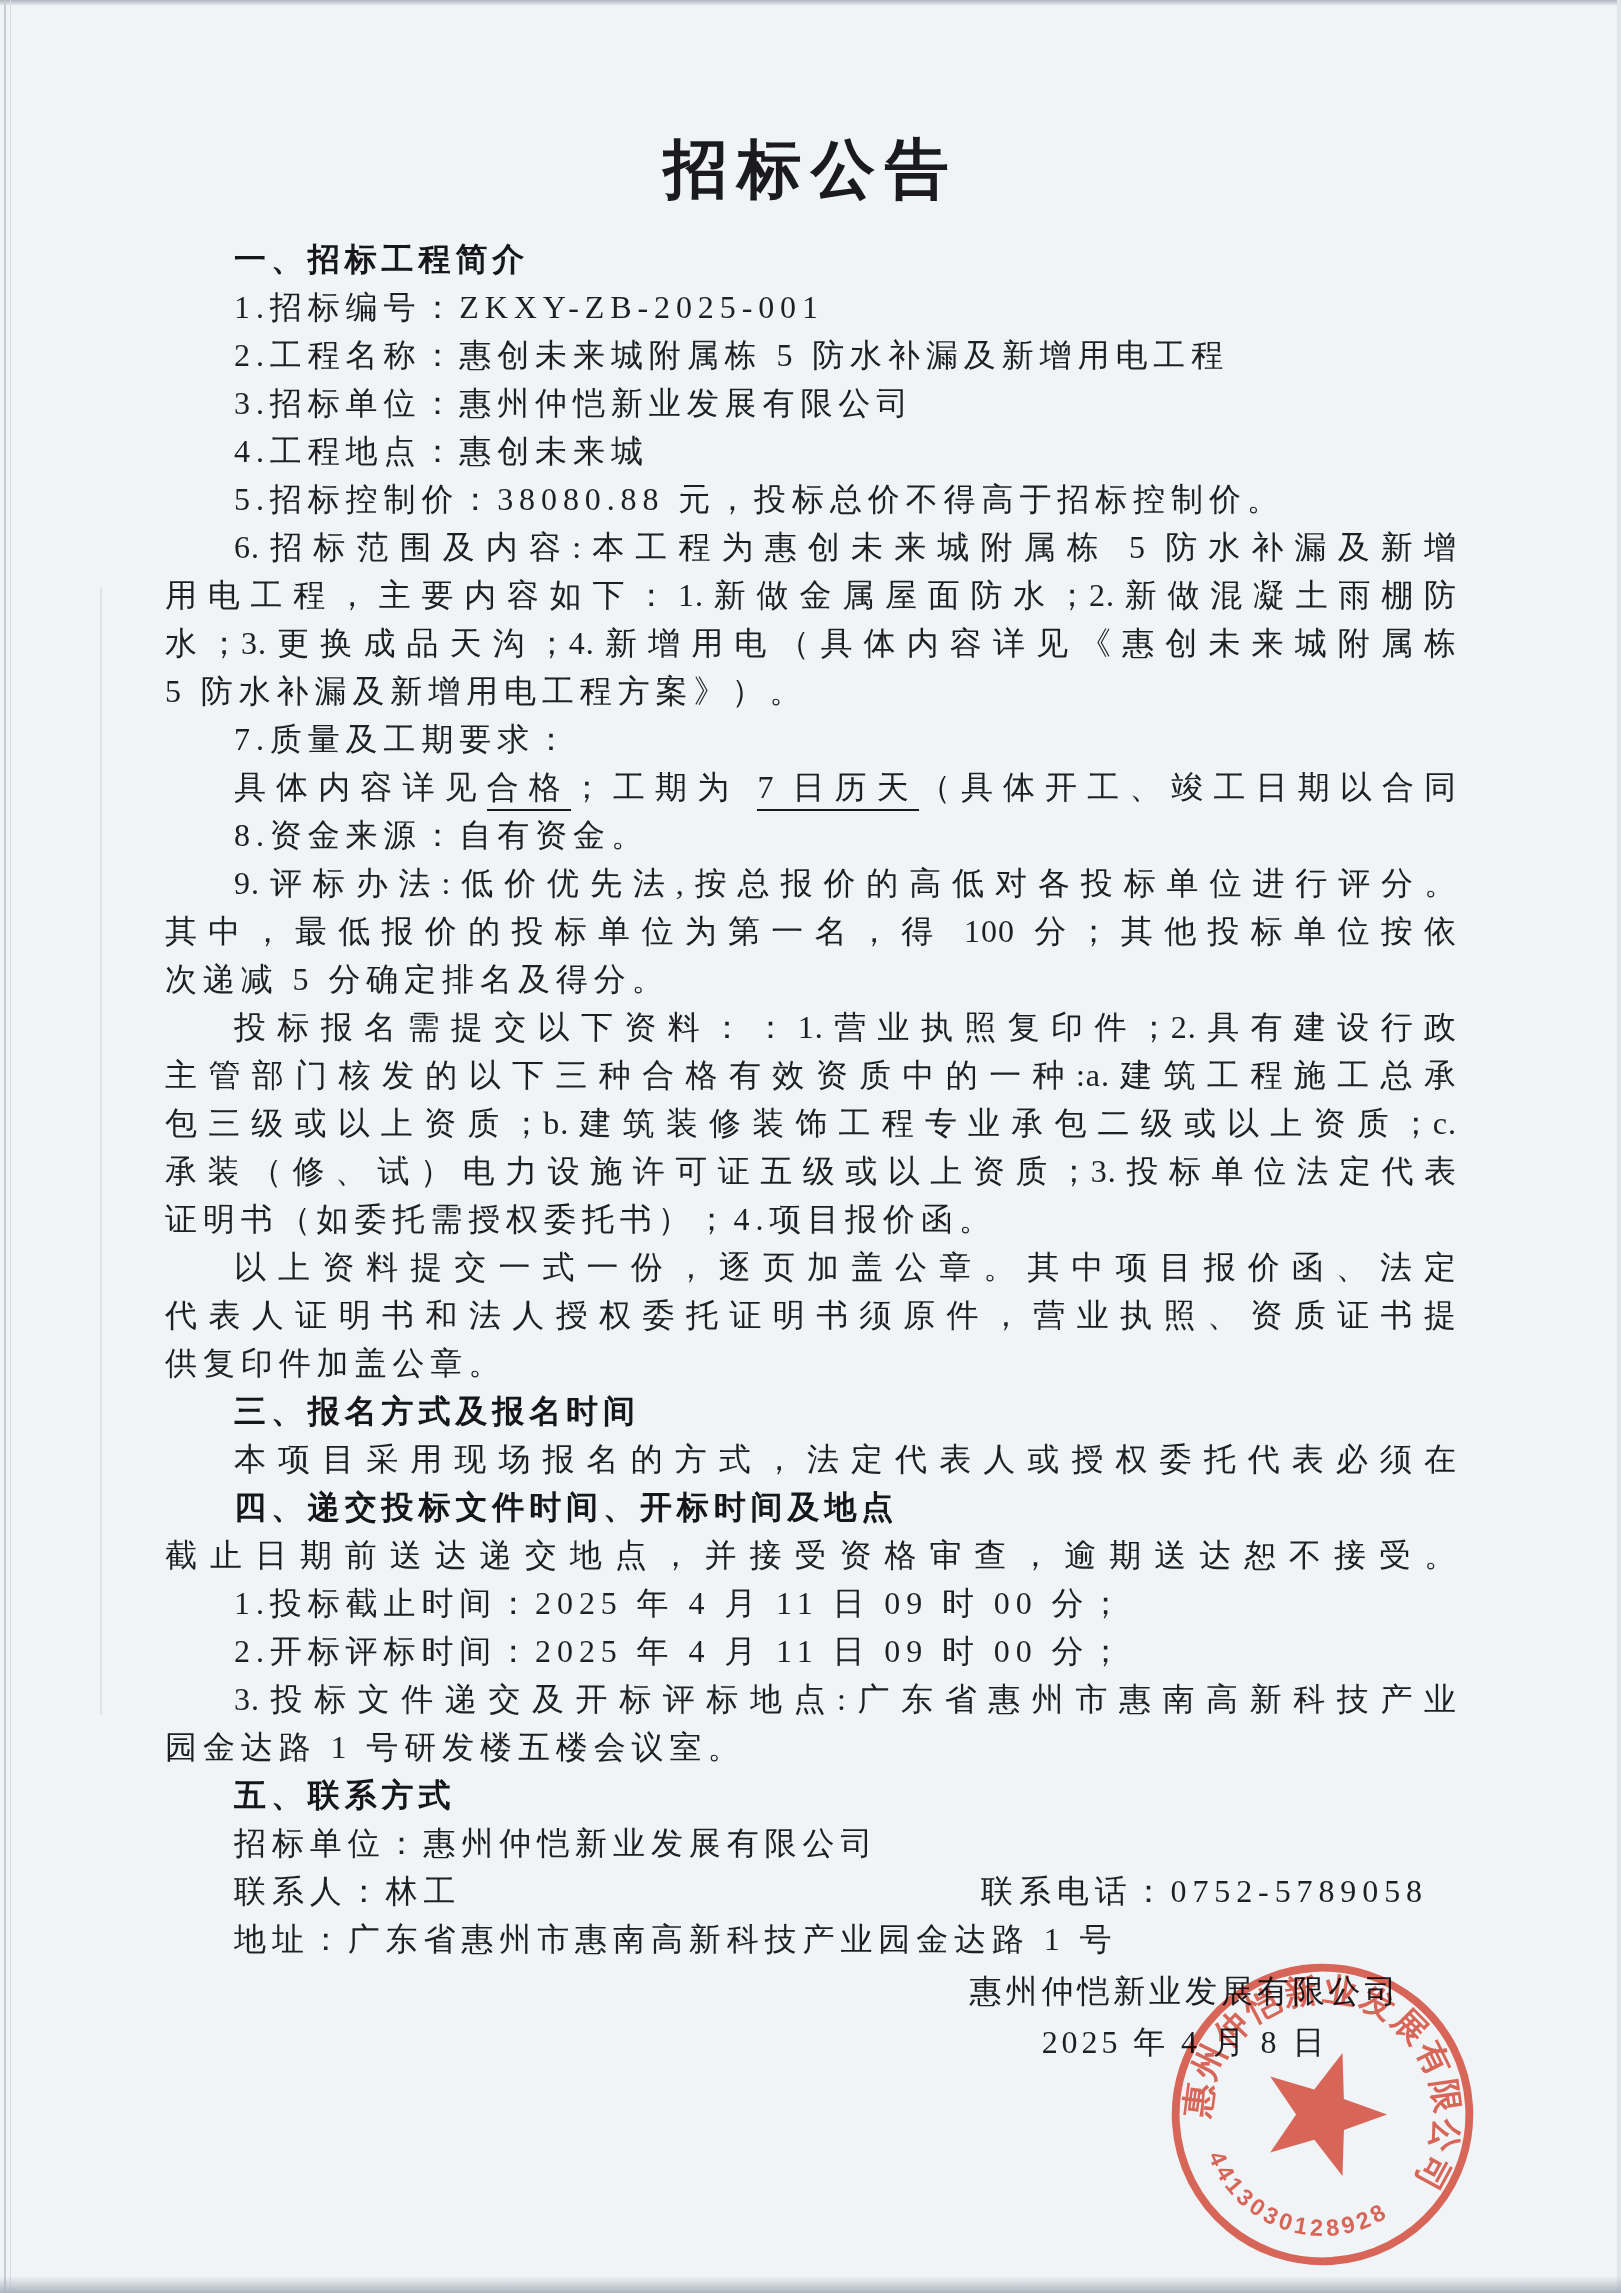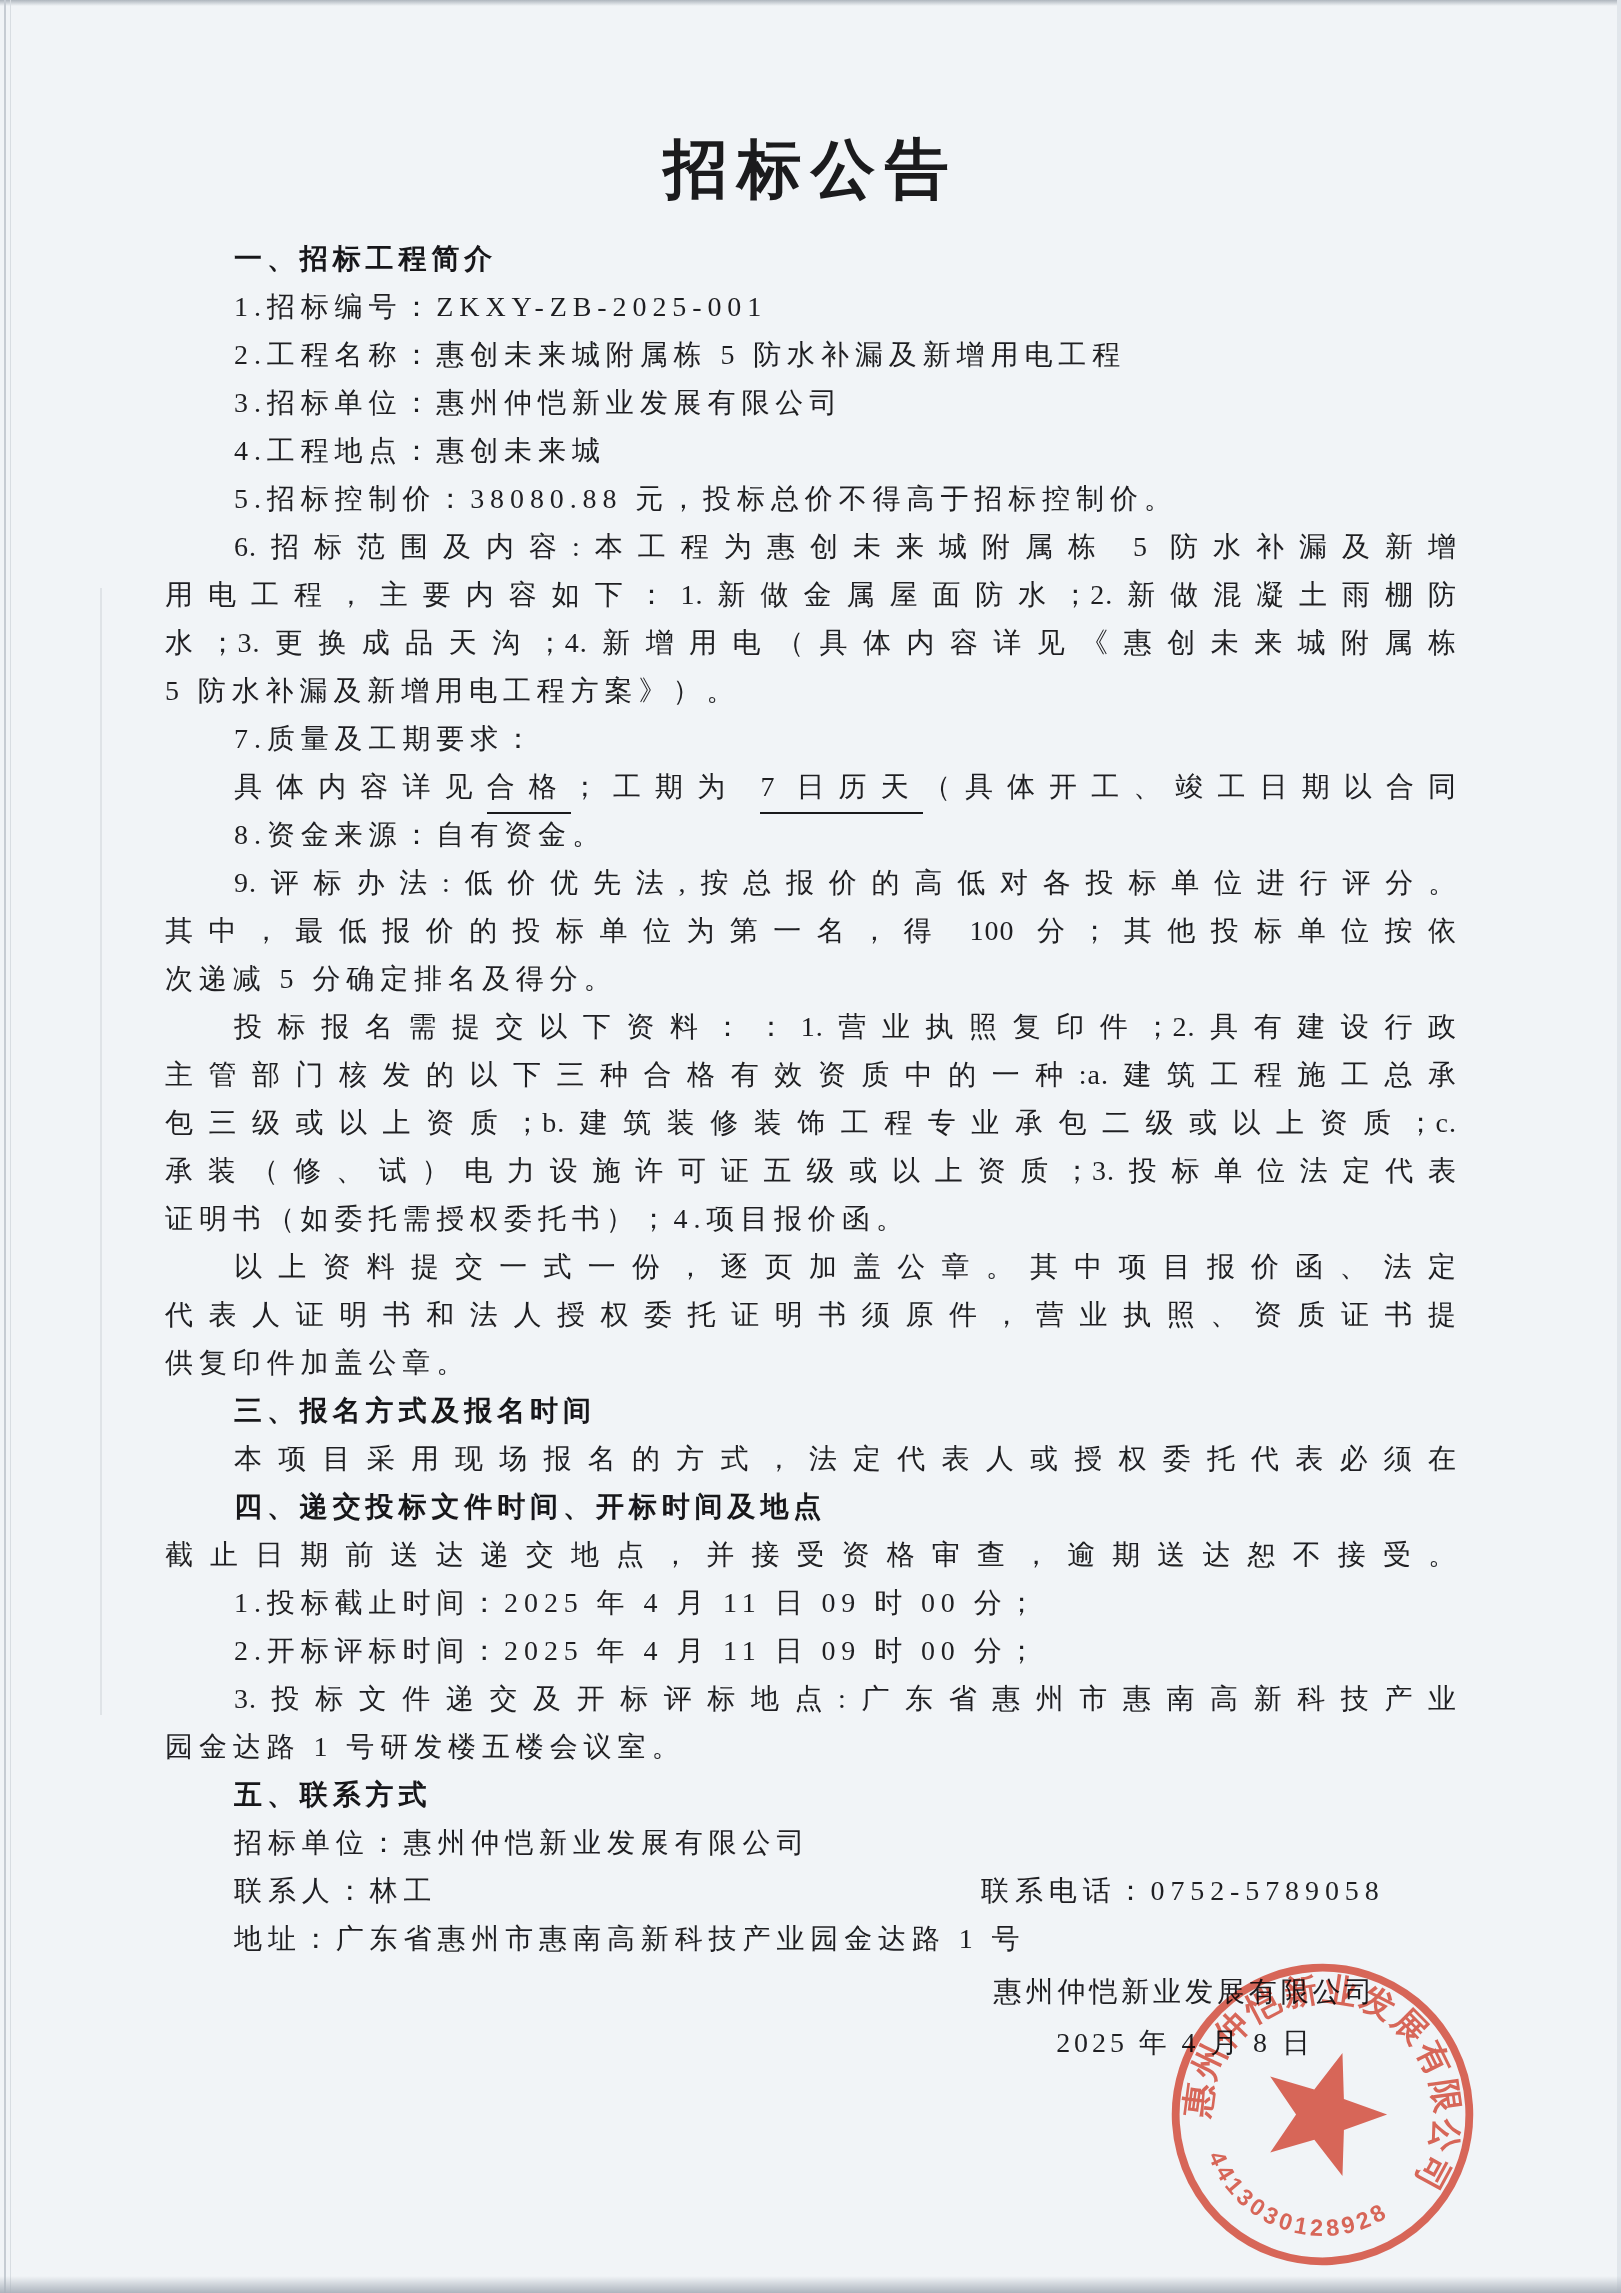--- a/index.html
+++ b/index.html
@@ -18,27 +18,27 @@
   .edge-right{position:absolute;top:0;bottom:0;right:0;width:3.9px;background:#e1e6eb;}
   .edge-bottom{position:absolute;bottom:0;left:0;right:0;height:17.6px;
     background:linear-gradient(rgba(150,158,168,0),#a9b1bb);}
 
   .content{position:absolute;left:165px;top:129px;width:1292px;}
   .title{
     font-family:"Liberation Sans","DejaVu Sans",sans-serif;
     font-weight:700;font-size:64px;line-height:80px;letter-spacing:9.8px;
     text-align:center;color:#1b1b1d;margin-bottom:25.5px;
   }
-  .ln{font-size:28px;line-height:48px;letter-spacing:5.9px;color:#1f1f22;
+  .ln{font-size:32px;line-height:48px;letter-spacing:5.9px;color:#1f1f22;
       white-space:nowrap;}
   .ind{text-indent:69px;}
   .fill{white-space:normal;text-align:justify;text-align-last:justify;letter-spacing:1px;}
   .hd{font-family:"Liberation Sans","DejaVu Sans",sans-serif;font-weight:700;
       letter-spacing:4.9px;color:#17171a;}
-  .u{border-bottom:2.9px solid #1a1a1c;padding-bottom:10px;}
+  .u{border-bottom:2.9px solid #1a1a1c;padding-bottom:4px;}
   .line-contacts{position:relative;}
   .phone{position:absolute;left:747px;top:0;}
 
   .signature{width:608px;margin-left:716px;margin-top:3.9px;text-align:center;}
   .signature .ln{white-space:nowrap;letter-spacing:3.9px;line-height:51px;}
 
   .seal{position:absolute;left:1161px;top:1953px;mix-blend-mode:multiply;opacity:.9;}
   .seal text{font-family:"Liberation Sans","DejaVu Sans",sans-serif;font-weight:700;}
 </style>
 </head>

